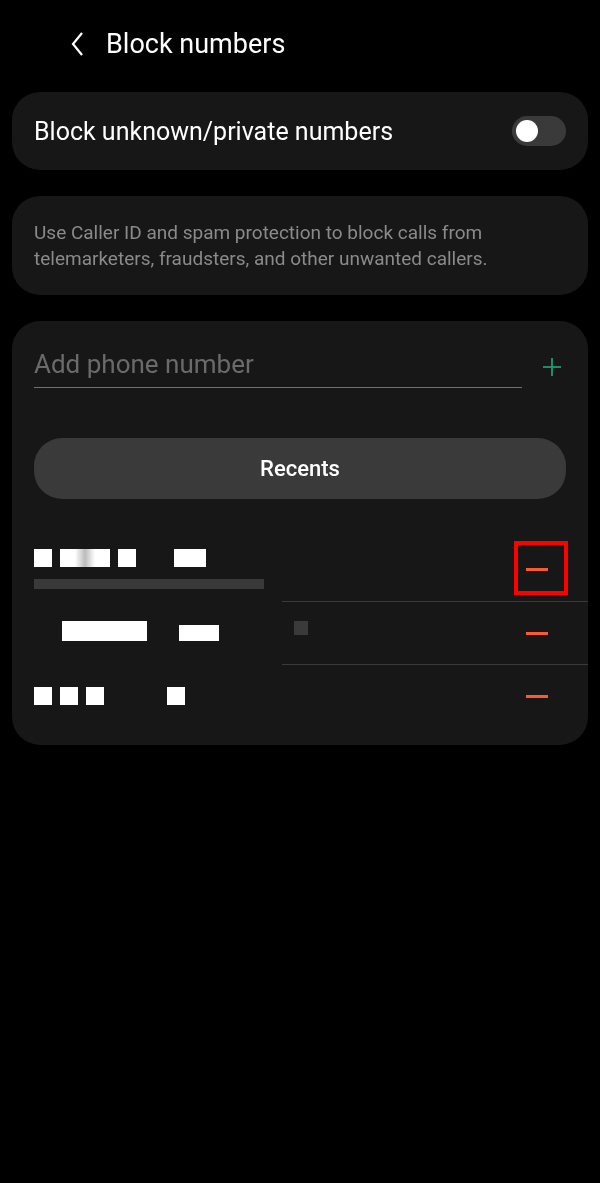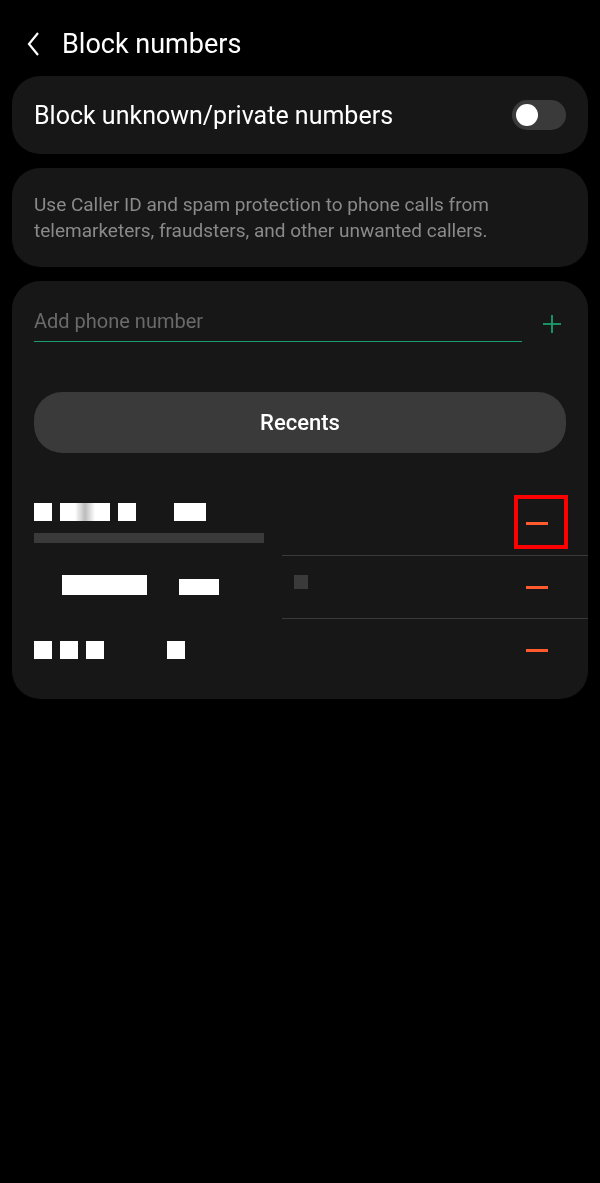--- a/index.html
+++ b/index.html
@@ -11,22 +11,23 @@
     body {
       width: 600px;
       height: 1183px;
       background: #000;
       color: #fff;
       overflow: hidden;
     }
     .header {
       display: flex;
       align-items: center;
-      padding: 28px 24px 16px 24px;
+      padding: 28px 24px 32px 24px;
       gap: 20px;
+      margin-left: 44px;
     }
     .back-icon {
       width: 18px;
       height: 28px;
       display: flex;
       align-items: center;
       justify-content: center;
       cursor: pointer;
     }
     .back-icon svg {
@@ -34,21 +35,21 @@
       height: 26px;
     }
     .header-title {
       font-size: 27px;
       font-weight: 400;
       color: #fff;
     }
     .card {
       background: #171717;
       border-radius: 28px;
-      margin: 0 12px 14px 12px;
+      margin: 0 12px 26px 12px;
       padding: 24px 22px;
     }
     .toggle-row {
       display: flex;
       align-items: center;
       justify-content: space-between;
     }
     .toggle-label {
       font-size: 25px;
       font-weight: 400;
@@ -92,21 +93,21 @@
       display: flex;
       align-items: center;
       gap: 16px;
       margin-bottom: 50px;
     }
     .phone-input {
       flex: 1;
       background: transparent;
       border: none;
       border-bottom: 1.5px solid #1a9e6f;
-      font-size: 20px;
+      font-size: 26px;
       color: #737373;
       padding: 4px 0 8px 0;
       outline: none;
     }
     .phone-input::placeholder {
       color: #6a6a6a;
     }
     .plus-icon {
       width: 28px;
       height: 28px;
@@ -223,21 +224,21 @@
 <div class="card">
   <div class="toggle-row">
     <div class="toggle-label">Block unknown/private numbers</div>
     <div class="toggle">
       <div class="toggle-knob"></div>
     </div>
   </div>
 </div>
 
 <div class="card">
-  <div class="spam-desc">Use Caller ID and spam protection to phone calls from telemarketers, fraudsters, and other unwanted callers.</div>
+  <div class="spam-desc">Use Caller ID and spam protection to block calls from telemarketers, fraudsters, and other unwanted callers.</div>
 </div>
 
 <div class="input-card">
   <div class="input-row">
     <input type="text" class="phone-input" placeholder="Add phone number" style="">
     <div class="plus-icon">
       <svg viewBox="0 0 22 22" stroke="#1a9e6f" stroke-width="1.8">
         <line x1="11" y1="2" x2="11" y2="20"></line>
         <line x1="2" y1="11" x2="20" y2="11"></line>
       </svg>

